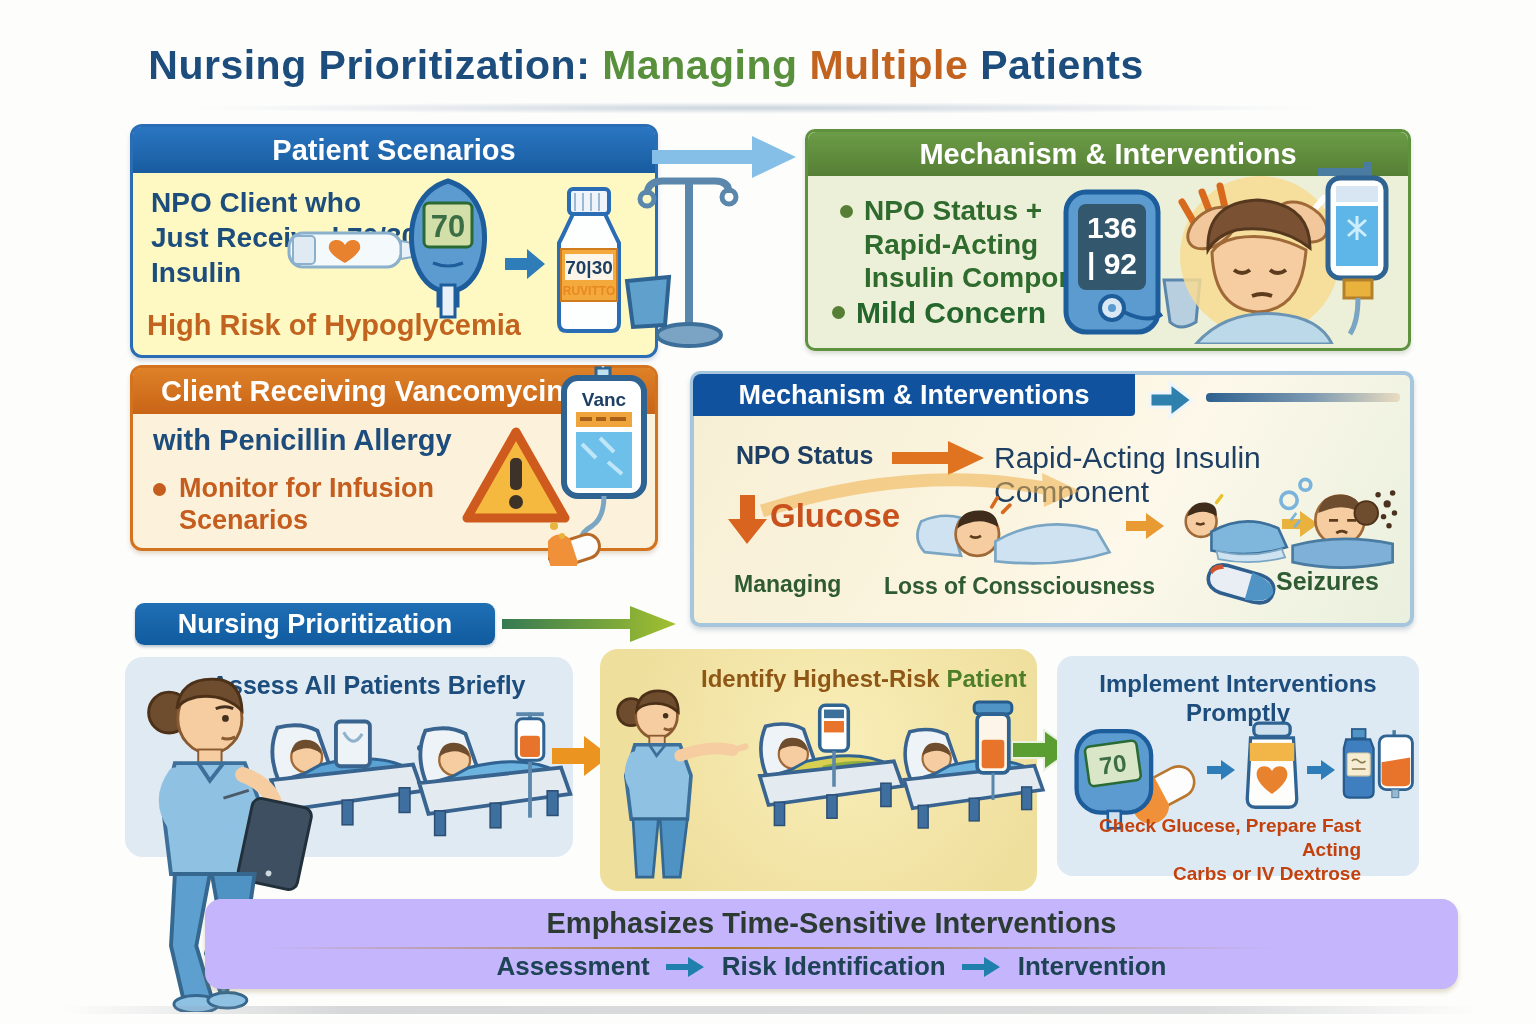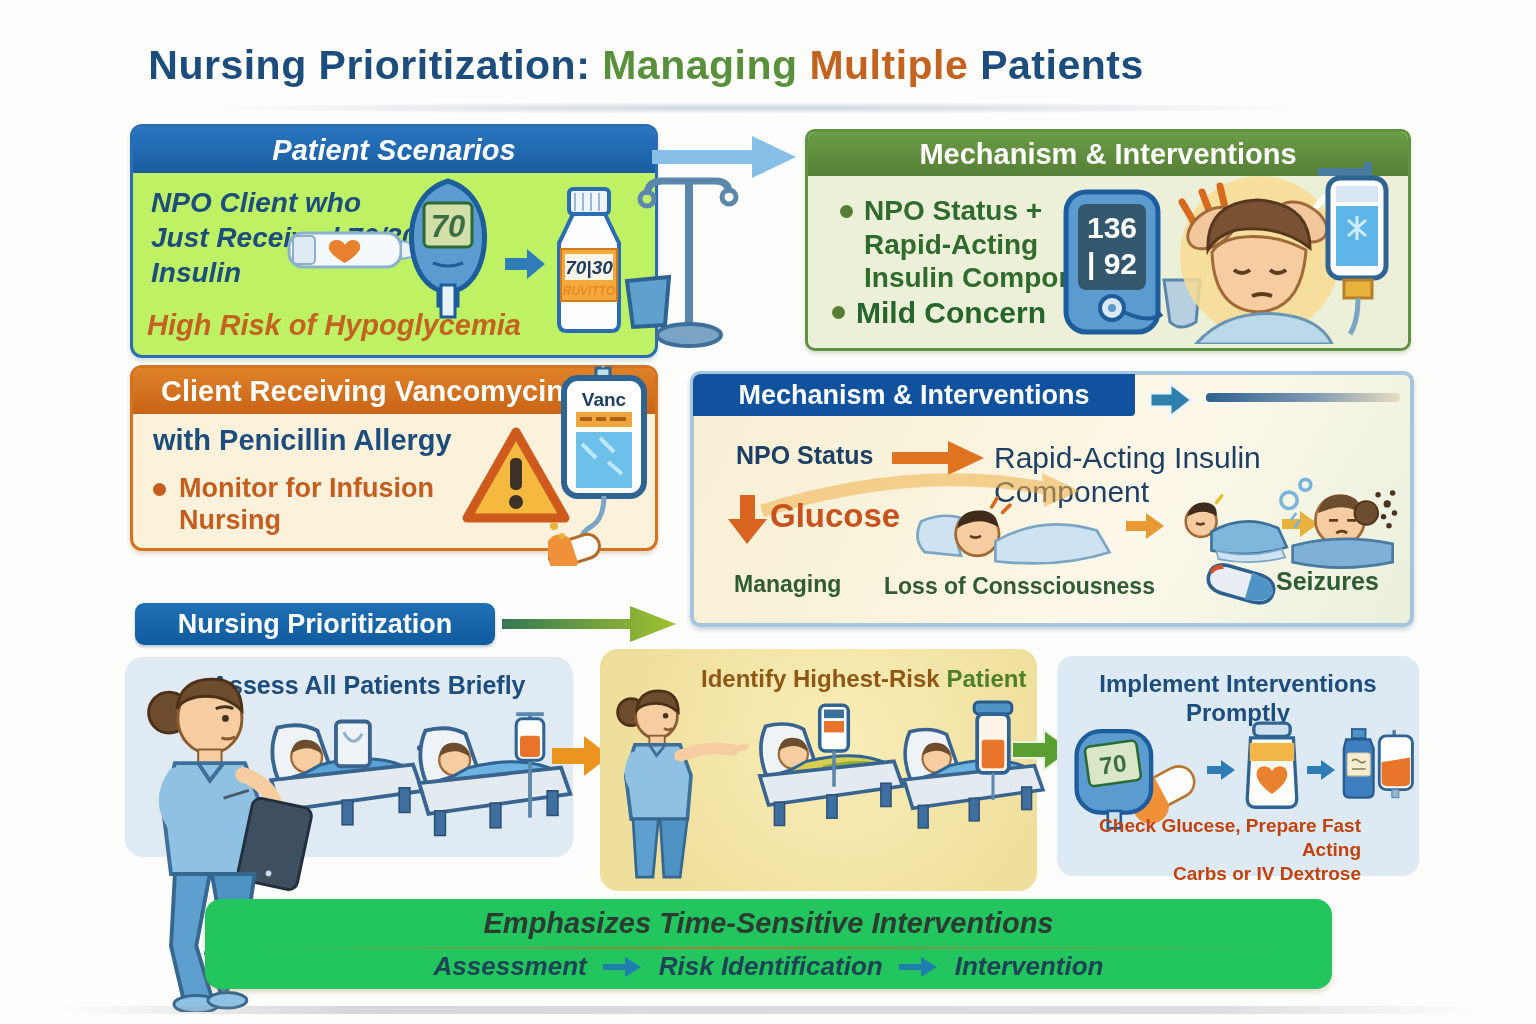--- a/index.html
+++ b/index.html
@@ -12,21 +12,21 @@
   #title{left:0;top:42;width:1292px;top:42px;text-align:center;font-weight:bold;font-size:41px;letter-spacing:.5px;}
   #title .t-navy{color:#1d4d7c;} #title .t-green{color:#58903c;} #title .t-orange{color:#c2641f;}
   #title-shadow{left:180px;top:102px;width:1150px;height:12px;border-radius:50%;
     background:radial-gradient(ellipse at center,rgba(120,145,170,.38),rgba(120,145,170,0) 70%);}
 
   
   .hdr{position:absolute;left:0;top:0;right:0;height:46px;display:flex;align-items:center;justify-content:center;
     color:#fff;font-weight:bold;font-size:29px;border-radius:8px 8px 0 0;}
 
   
-  #box1{left:130px;top:124px;width:522px;height:228px;background:#bef264;border:3px solid #2a6db5;border-radius:12px;box-shadow:0 3px 4px rgba(90,120,150,.25);font-style:italic;}
+  #box1{left:130px;top:124px;width:522px;height:228px;background:#fef9c3;border:3px solid #2a6db5;border-radius:12px;box-shadow:0 3px 4px rgba(90,120,150,.25);}
   #box1 .hdr{background:linear-gradient(180deg,#2a76c2,#185c9f);}
   #box1-text{left:18px;top:58px;font-weight:bold;font-size:28px;color:#1d4d7c;line-height:1.25;}
   #box1-risk{left:14px;top:182px;font-weight:bold;font-size:29px;color:#c2641f;}
 
   
   #arrow-top{left:652px;top:132px;}
 
   
   #box2{left:805px;top:129px;width:600px;height:216px;background:#edf0d8;border:3px solid #5f923f;border-radius:10px;box-shadow:0 3px 4px rgba(110,130,90,.25);}
   #box2 .hdr{background:linear-gradient(180deg,#6b9c47,#567f35);height:44px;}
@@ -66,21 +66,21 @@
     background:radial-gradient(circle at 55% 38%,#f9eeb8,#efdf9d 75%);}
   #p2-title{left:70px;top:16px;font-weight:bold;font-size:24px;margin-left:31px;}
   #p2-title .t-brown{color:#8f5715;} #p2-title .t-green{color:#4e7e28;}
   #p2-alert{left:15px;top:188px;width:405px;height:44px;background:#f9efc8;border-radius:10px;
     display:flex;align-items:center;justify-content:center;gap:12px;color:#d2601a;font-weight:bold;font-size:25px;}
   #p3{left:1057px;top:656px;width:362px;height:220px;background:#dde9f3;border-radius:16px;}
   #p3-title{left:0;top:14px;width:362px;text-align:center;font-weight:bold;font-size:24px;color:#1d4d7c;line-height:1.2;}
   #p3-caption{left:0;top:158px;width:304px;text-align:right;font-weight:bold;font-size:19px;color:#c2410c;line-height:1.25;}
 
   
-  #footer{left:205px;top:899px;width:1127px;height:90px;background:#22c55e;border-radius:16px;box-shadow:0 3px 5px rgba(150,130,70,.3);font-style:italic;}
+  #footer{left:205px;top:899px;width:1253px;height:90px;background:#c4b5fd;border-radius:16px;box-shadow:0 3px 5px rgba(150,130,70,.3);}
   #footer-title{left:0;top:8px;width:100%;text-align:center;font-weight:bold;font-size:29px;color:#2c3b31;}
   #footer-div{left:60px;top:48px;width:1010px;height:2px;background:linear-gradient(90deg,rgba(170,120,50,0),#b07a2e 45%,rgba(170,120,50,0));}
   #footer-flow{left:0;top:52px;width:100%;display:flex;align-items:center;justify-content:center;gap:16px;
     font-weight:bold;font-size:26px;color:#1d4355;}
 
   #bottom-smudge{left:60px;top:1006px;width:1420px;height:8px;border-radius:4px;
     background:linear-gradient(90deg,rgba(140,145,150,0),rgba(140,145,150,.35) 20%,rgba(140,145,150,.3) 80%,rgba(140,145,150,0));}
 
   
   .bed .bed-frame{fill:#eef3f7;stroke:#39648f;stroke-width:5;}
@@ -194,21 +194,21 @@
       <path d="M44 62 L62 78 M62 62 L44 78 M53 58 V82" stroke="#cfeefc" stroke-width="3"></path>
       <rect x="40" y="122" width="28" height="18" fill="#e8b23c" stroke="#b5802a" stroke-width="3"></rect>
       <path d="M54 140 Q54 164 46 176" stroke="#7aa6c4" stroke-width="5" fill="none"></path>
     </svg>
   </div>
 
   <div id="box3" class="abs">
     <div class="hdr">Client Receiving Vancomycin</div>
     <div id="box3-line" class="abs">with Penicillin Allergy</div>
     <div id="box3-bullet" class="abs pre">Monitor for Infusion
-Nursing</div>
+Scenarios</div>
 
     <svg class="abs" style="left:328px;top:58px;" width="110" height="102" viewBox="0 0 110 102">
       <path d="M55 6 L104 92 L6 92 Z" fill="#f5b93f" stroke="#cf5a1d" stroke-width="9" stroke-linejoin="round"></path>
       <rect x="49" y="32" width="12" height="32" rx="5" fill="#3c3227"></rect>
       <circle cx="55" cy="76" r="7" fill="#3c3227"></circle>
     </svg>
     <svg class="abs" style="left:438px;top:92px;" width="34" height="28" viewBox="0 0 34 28">
       <path d="M0 9 H16 V2 L32 14 L16 26 V19 H0 Z" fill="#e0731f"></path>
     </svg>
   </div>

